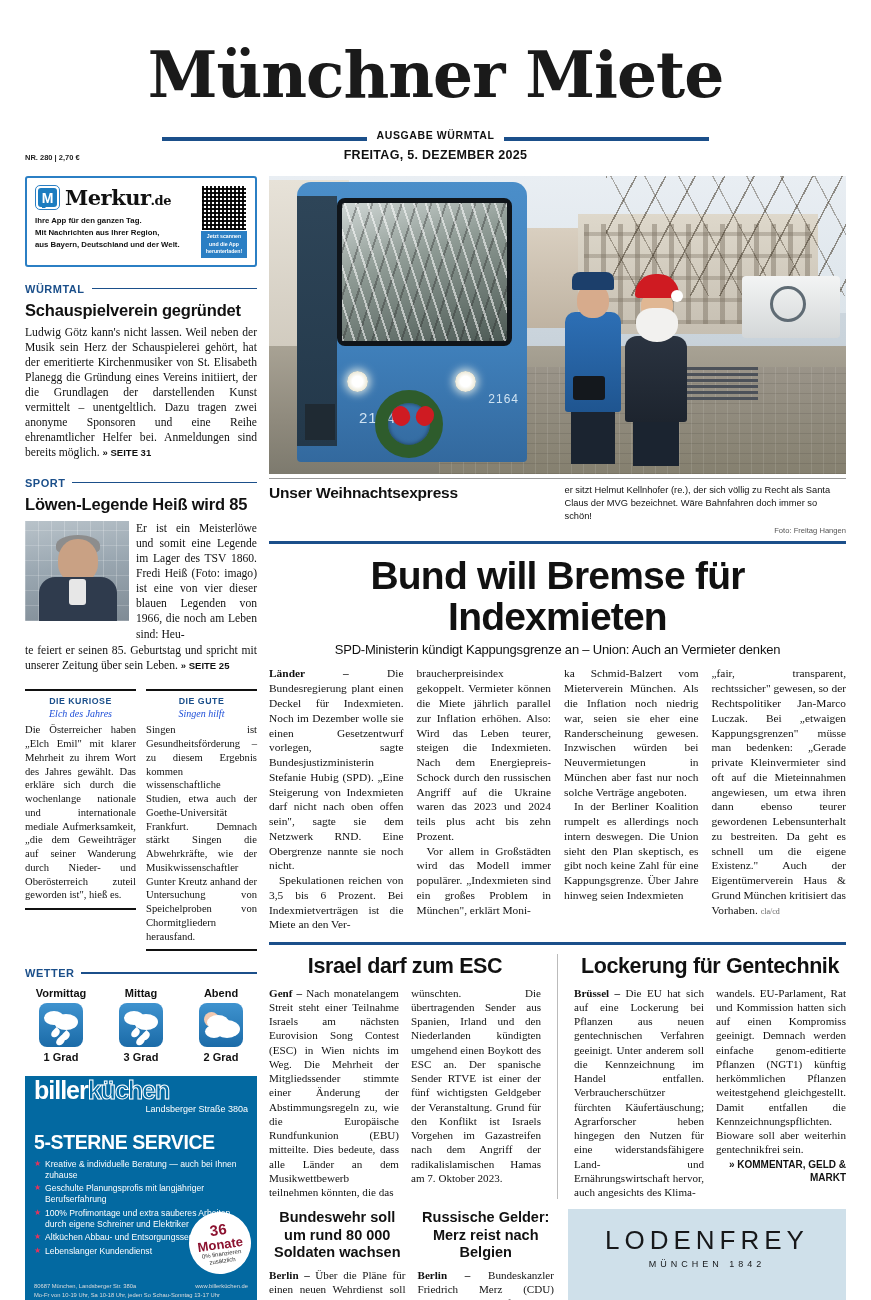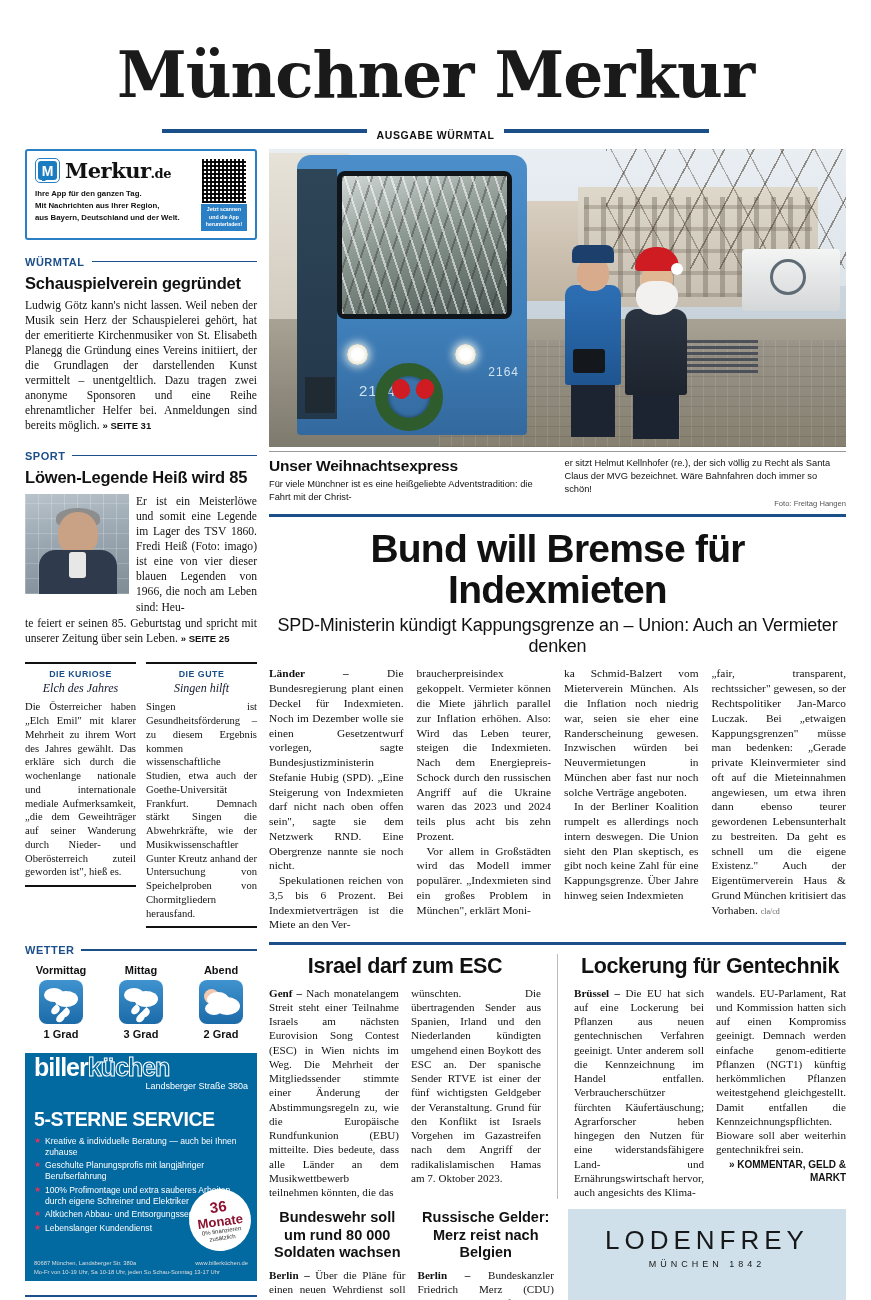--- a/index.html
+++ b/index.html
@@ -17,21 +17,21 @@
   .masthead { text-align: center; padding-top: 44px; }
   .masthead-title {
     font-family: "DejaVu Serif", serif;
     font-weight: bold;
     font-size: 63px;
     letter-spacing: -1px;
     color: #1a1a1a;
     line-height: 1;
   }
   .edition-row {
-    display: flex; align-items: flex-start; justify-content: center;
+    display: flex; align-items: flex-end; justify-content: center;
     gap: 10px; margin-top: 22px;
   }
   .edition-rule { height: 4px; background: #1b4f8a; flex: 1; max-width: 205px; }
   .edition-label {
     font-family: "Liberation Sans", sans-serif;
     font-weight: bold; font-size: 10.5px; letter-spacing: 0.6px;
     color: #111; white-space: nowrap;
   }
   .dateline-row {
     display: flex; align-items: baseline; justify-content: center;
@@ -154,21 +154,21 @@
   
   .mini-cols { display: flex; gap: 10px; margin-top: 16px; }
   .mini-col { flex: 1; }
   .mini-rule { height: 2.5px; background: #111; margin-bottom: 5px; }
   .mini-kicker {
     font-family: "Liberation Sans", sans-serif; font-weight: bold;
     font-size: 8.8px; letter-spacing: 0.5px; color: #1b4f8a; text-align: center;
   }
   .mini-title {
     font-family: "Liberation Serif", serif; font-style: italic;
-    font-size: 12px; text-align: center; margin-top: 2px; color: #0f172a;
+    font-size: 10px; text-align: center; margin-top: 2px; color: #1d4ed8;
   }
   .mini-body {
     font-size: 10.6px; line-height: 1.3; text-align: justify; margin-top: 4px;
     hyphens: auto;
   }
   .mini-sep { height: 1.5px; background: #111; margin-top: 6px; }
 
   
   .weather { margin-top: 12px; }
   .weather-grid { display: flex; justify-content: space-between; margin-top: 8px; }
@@ -437,21 +437,21 @@
     color: #555; text-align: right; margin-top: 2px;
   }
 
   
   .lead-head {
     font-family: "Liberation Sans", sans-serif; font-weight: bold;
     font-size: 39px; line-height: 1.05; text-align: center; color: #111;
     margin-top: 12px; letter-spacing: -0.8px;
   }
   .lead-sub {
-    font-family: "Liberation Sans", sans-serif; font-size: 18px;
+    font-family: "Liberation Sans", sans-serif; font-size: 13px;
     text-align: center; color: #111; margin-top: 5px; letter-spacing: -0.2px;
   }
   .lead-cols { display: flex; gap: 13px; margin-top: 9px; }
   .lead-col { flex: 1; font-size: 11.4px; line-height: 1.295; text-align: justify; hyphens: auto; }
   .lead-col p { text-indent: 10px; }
   .lead-col p:first-child { text-indent: 0; }
   .dateline { font-weight: bold; }
   .credit-inline { font-size: 8px; color: #666; }
 
   .blue-rule { height: 2.5px; background: #1b4f8a; margin-top: 10px; }
@@ -496,25 +496,29 @@
     font-family: "Liberation Sans", sans-serif; font-size: 9px;
     letter-spacing: 4px; color: #17181a; margin-top: 3px;
   }
 </style>
 </head>
 <body>
 
 <div class="page">
 
   <div class="masthead">
-    <div class="masthead-title">Münchner Merkur</div>
+    <div class="masthead-title">Münchner Miete</div>
     <div class="edition-row">
       <div class="edition-rule"></div>
       <div class="edition-label">AUSGABE WÜRMTAL</div>
       <div class="edition-rule"></div>
+    </div>
+    <div class="dateline-row">
+      <div class="issue-price">NR. 280 | 2,70 €</div>
+      <div class="date-text">FREITAG, 5. DEZEMBER 2025</div>
     </div>
   </div>
 
   <div class="main-grid">
 
     <div class="left-col">
 
       <div class="app-promo">
         <div class="app-promo-main">
           <div class="app-logo-row">
@@ -704,21 +708,20 @@
           <div class="ph-santa-body"></div>
           <div class="ph-santa-face"></div>
           <div class="ph-santa-beard"></div>
           <div class="ph-santa-hat"></div>
         </div>
       </div>
 
       <div class="caption-block">
         <div class="cap-col">
           <div class="cap-title">Unser Weihnachtsexpress</div>
-          <div class="cap-text">Für viele Münchner ist es eine heißgeliebte Adventstradition: die Fahrt mit der Christ-</div>
         </div>
         <div class="cap-col">
           <div class="cap-text" style="margin-top:0">er sitzt Helmut Kellnhofer (re.), der sich völlig zu Recht als Santa Claus der MVG bezeichnet. Wäre Bahnfahren doch immer so schön!</div>
           <div class="cap-credit">Foto: Freitag Hangen</div>
         </div>
       </div>
 
       <div>
         <div class="lead-head">Bund will Bremse für Indexmieten</div>
         <div class="lead-sub">SPD-Ministerin kündigt Kappungsgrenze an – Union: Auch an Vermieter denken</div>

